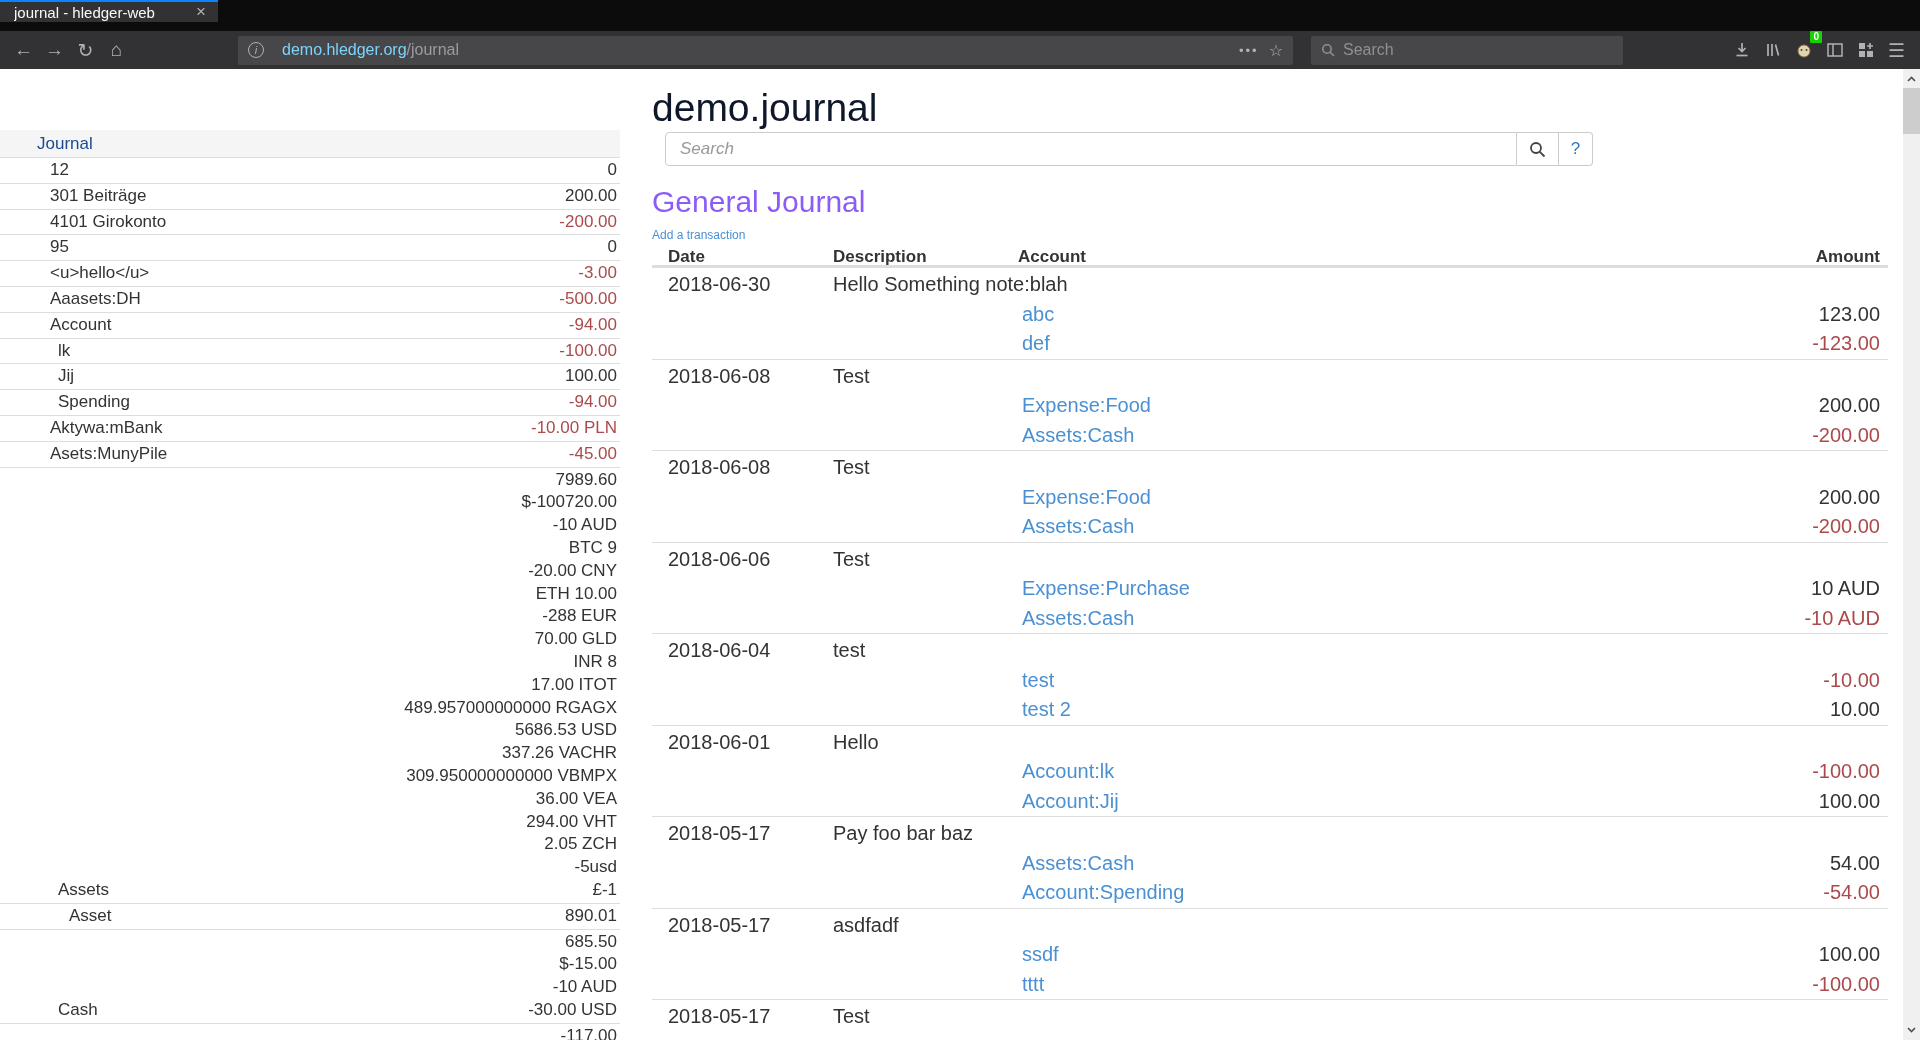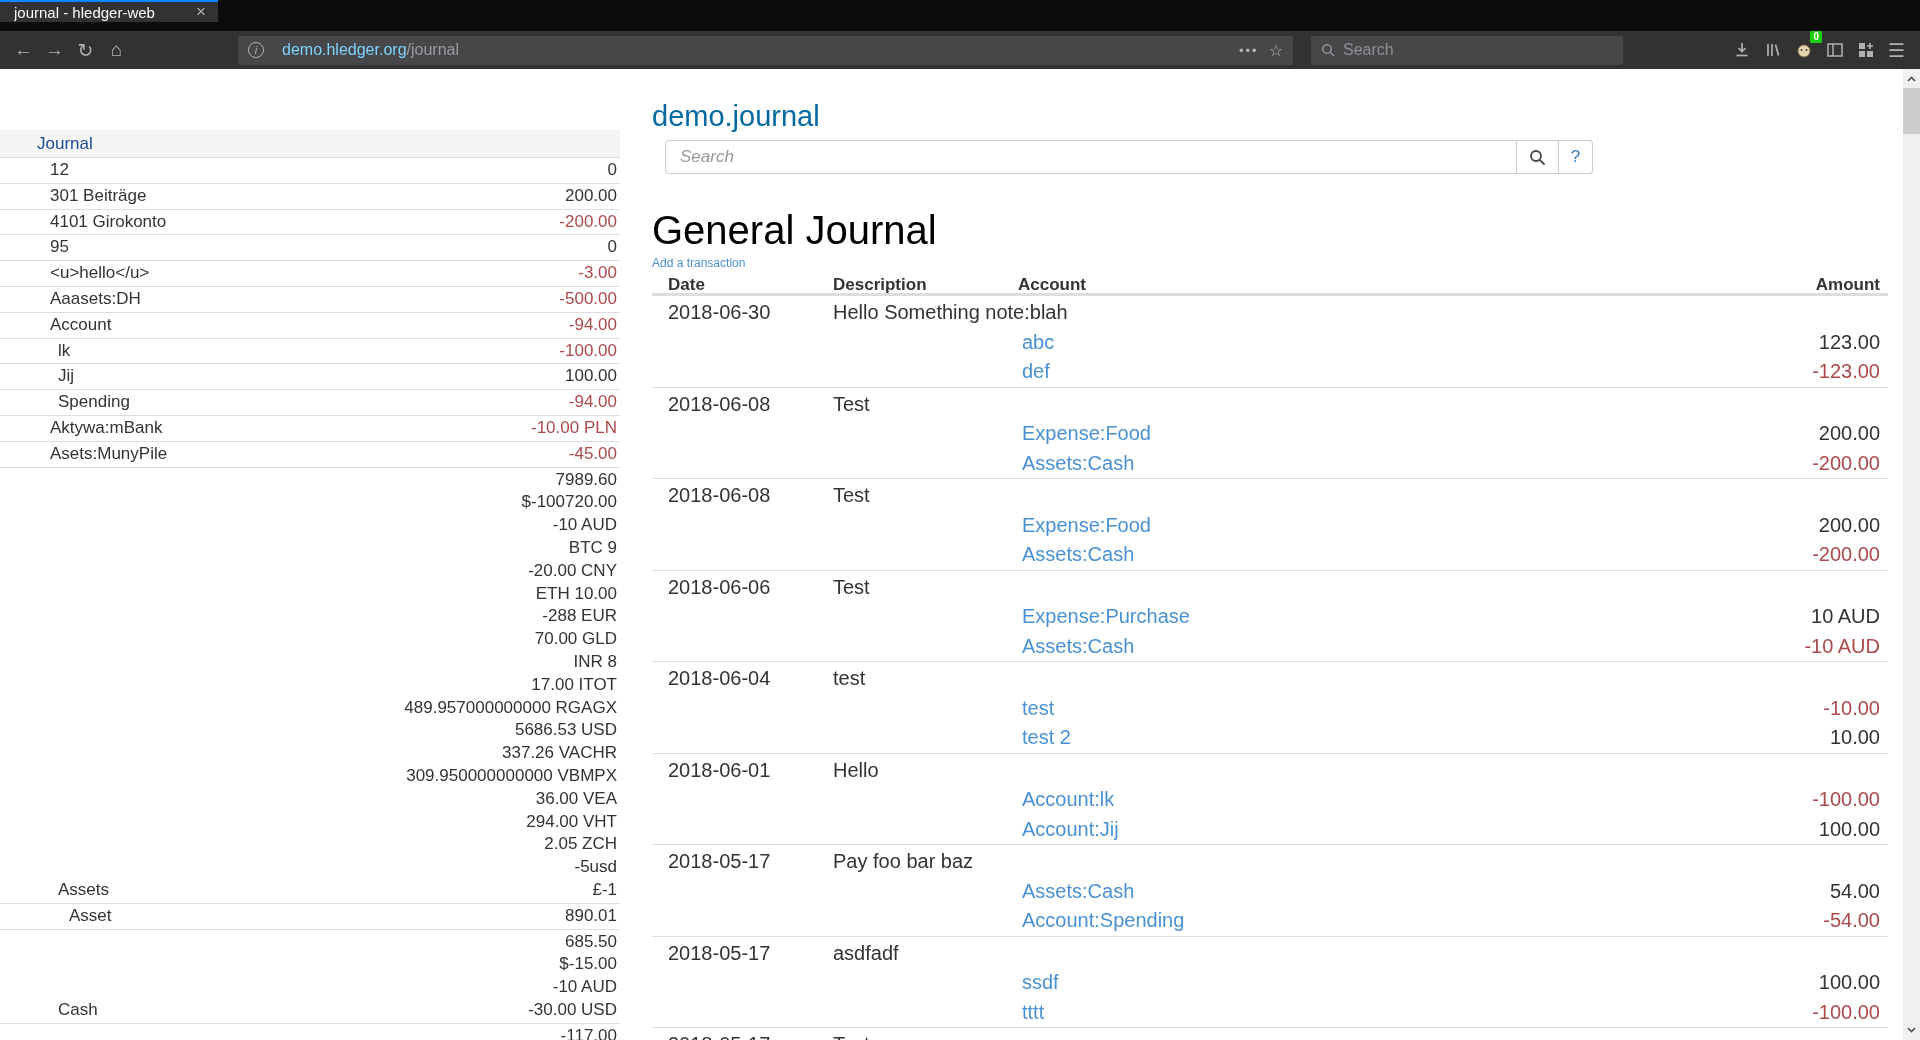--- a/index.html
+++ b/index.html
@@ -55,31 +55,31 @@
   .side-head a { color:#1b4a8f; font-weight:normal; text-decoration:none; }
   .side-row { display:flex; border-top:1px solid #ddd; padding:1px 0; }
   .side-name { align-self:flex-end; line-height:22.8px; white-space:nowrap; color:#333; }
   .ind1 { padding-left:50px;text-align:center; } .ind2 { padding-left:58px; } .ind3 { padding-left:69px; }
   .side-amts { margin-left:auto; text-align:right; padding-right:3px; }
   .amt-line { line-height:22.8px; color:#333; }
   .neg { color:#ab4a4c; }
 
   
   .main { position:absolute; left:652px; right:32px; top:69px; bottom:0; overflow:hidden; }
-  .main h1 { font-size:29px; line-height:42px; font-weight:normal; color:#0369a1; margin-top:26px; }
+  .main h1 { font-size:39px; line-height:42px; font-weight:normal; color:#0f172a; margin-top:18px; }
   .search-form { display:flex; width:928px; height:34px; margin:3px 0 0 13px; }
   .search-input { flex:1; border:1px solid #ccc; border-radius:4px 0 0 4px;
                   padding:0 14px; font-size:17px; color:#333; outline:none;
                   font-family:"Liberation Sans", sans-serif; }
   .search-input::placeholder { color:#999; font-style:italic; }
   .btn { border:1px solid #ccc; border-left:none; background:#fff;
          display:flex; align-items:center; justify-content:center; cursor:pointer; }
   .btn-mag { width:42px; }
   .btn-help { width:34px; border-radius:0 4px 4px 0; color:#337ab7; font-size:17px; }
-  .main h2 { font-size:40px; line-height:32px; font-weight:normal; color:#000000; margin-top:40px; }
+  .main h2 { font-size:30px; line-height:32px; font-weight:normal; color:#8b5cf6; margin-top:20px; }
   .add-link { display:inline-block; margin-top:7px; font-size:12px; line-height:20px;
               color:#4a90d2; text-decoration:none; }
   .thead { position:relative; height:20px; margin-top:2px; padding-bottom:4px;
            border-bottom:2px solid #ddd; font-weight:bold; font-size:17px; }
   .jl { position:relative; height:29.5px; line-height:29.5px; font-size:20px; }
   .col-date { position:absolute; left:16px; white-space:nowrap; }
   .col-desc { position:absolute; left:181px; white-space:nowrap; }
   .col-acct-h { position:absolute; left:366px; white-space:nowrap; }
   .col-acct { position:absolute; left:370px; white-space:nowrap;
               color:#4a90d2; text-decoration:none; }

